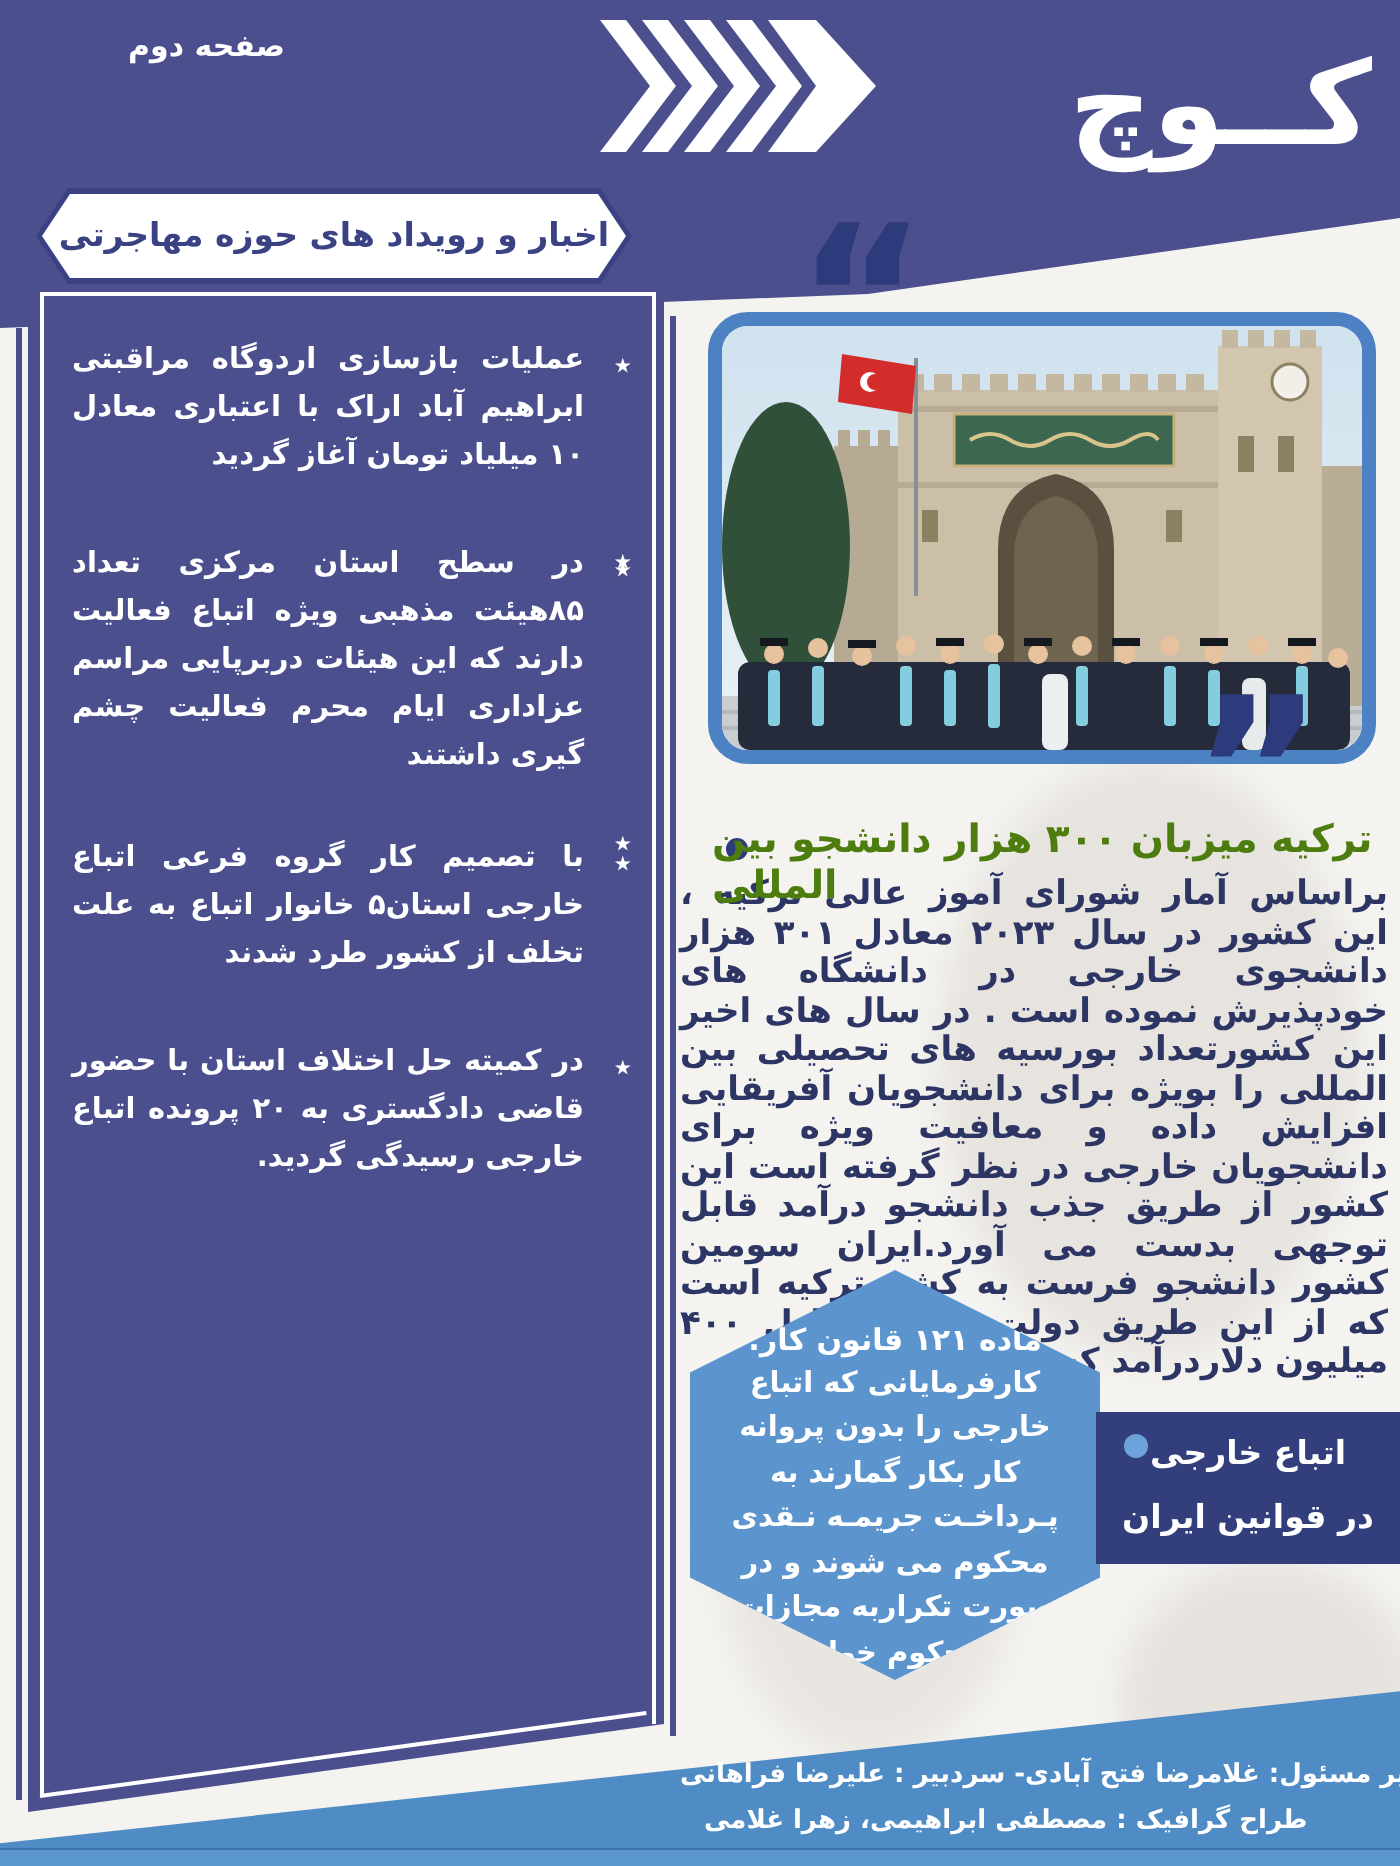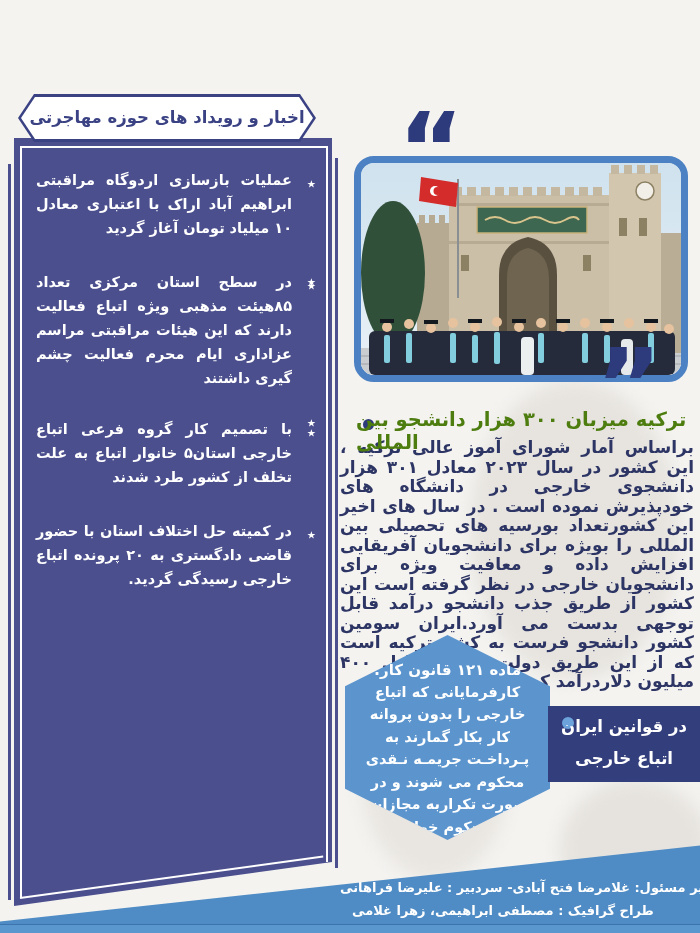--- a/index.html
+++ b/index.html
@@ -93,20 +93,33 @@
 </style>
 </head>
 <body>
 
 <div id="page">
 
   <div class="abs blob" id="blob1"></div>
   <div class="abs blob" id="blob2"></div>
   <div class="abs blob" id="blob3"></div>
 
+  <div class="abs" id="header">
+    <div class="abs" id="page-label">صفحه دوم</div>
+    <div class="abs" id="masthead">کــوچ</div>
+    <svg class="abs" id="chevrons" width="140" height="78" viewBox="0 0 140 78">
+      <g fill="#ffffff">
+        <polygon points="0,6 13,6 38,39 13,72 0,72 25,39"></polygon>
+        <polygon points="21,6 34,6 59,39 34,72 21,72 46,39"></polygon>
+        <polygon points="42,6 55,6 80,39 55,72 42,72 67,39"></polygon>
+        <polygon points="63,6 76,6 101,39 76,72 63,72 88,39"></polygon>
+        <polygon points="84,6 108,6 138,39 108,72 84,72 108,39"></polygon>
+      </g>
+    </svg>
+  </div>
 
   <div class="abs" id="panel"></div>
   <div class="abs stripe" id="stripe-l"></div>
   <div class="abs stripe" id="stripe-r"></div>
   <div class="abs inline-v" id="inliner-l"></div>
   <div class="abs inline-v" id="inliner-r"></div>
   <div class="abs" id="inliner-t"></div>
   <div class="abs" id="inliner-b"></div>
 
   <div class="abs" id="banner">
@@ -117,21 +130,21 @@
 
   <ul class="abs" id="bullets">
     <li>
       <span class="mark">٭</span>
       <span>عملیات بازسازی اردوگاه مراقبتی ابراهیم آباد اراک با اعتباری معادل ۱۰ میلیاد تومان آغاز گردید</span></li>
     <li>
       <span class="mark">٭</span>
       </li>
     <li>
       <span class="mark">٭</span>
-      <span>در سطح استان مرکزی تعداد ۸۵هیئت مذهبی ویژه اتباع فعالیت دارند که این هیئات مراقبتی مراسم عزاداری ایام محرم فعالیت چشم گیری داشتند</span></li>
+      <span>در سطح استان مرکزی تعداد ۸۵هیئت مذهبی ویژه اتباع فعالیت دارند که این هیئات دربرپایی مراسم عزاداری ایام محرم فعالیت چشم گیری داشتند</span></li>
     <li>
       <span class="mark">٭</span>
       </li>
     <li>
       <span class="mark">٭</span>
       <span>با تصمیم کار گروه فرعی اتباع خارجی استان۵ خانوار اتباع به علت تخلف از کشور طرد شدند</span></li>
     <li>
       <span class="mark">٭</span>
       <span>در کمیته حل اختلاف استان با حضور قاضی دادگستری به ۲۰ پرونده اتباع خارجی رسیدگی گردید.</span></li>
   </ul>
@@ -259,22 +272,22 @@
   <div class="abs" id="hexagon">
     <div class="hex-inner">
       <div id="hex-title">ماده ۱۲۱ قانون کار:</div>
       <div id="hex-body">کارفرمایانی که اتباع خارجی را بدون پروانه کار بکار گمارند به پـرداخـت جریمـه نـقدی محکوم می شوند و در صورت تکراربه مجازات حبس محکوم خواهند شد</div>
     </div>
   </div>
 
   <div class="abs" id="law-box">
     <span id="law-dot"></span>
     <div class="law-text">
+      <div>اتباع خارجی</div>
       <div>در قوانین ایران</div>
-      <div>اتباع خارجی</div>
     </div>
   </div>
 
   <div class="abs" id="footer-band"></div>
   <div class="abs" id="footer-strip"></div>
   <div class="credit" id="credit1">صاحب امتیاز و مدیر مسئول: غلامرضا فتح آبادی- سردبیر : علیرضا فراهانی</div>
   <div class="credit" id="credit2">طراح گرافیک : مصطفی ابراهیمی، زهرا غلامی</div>
 
 </div>
 

